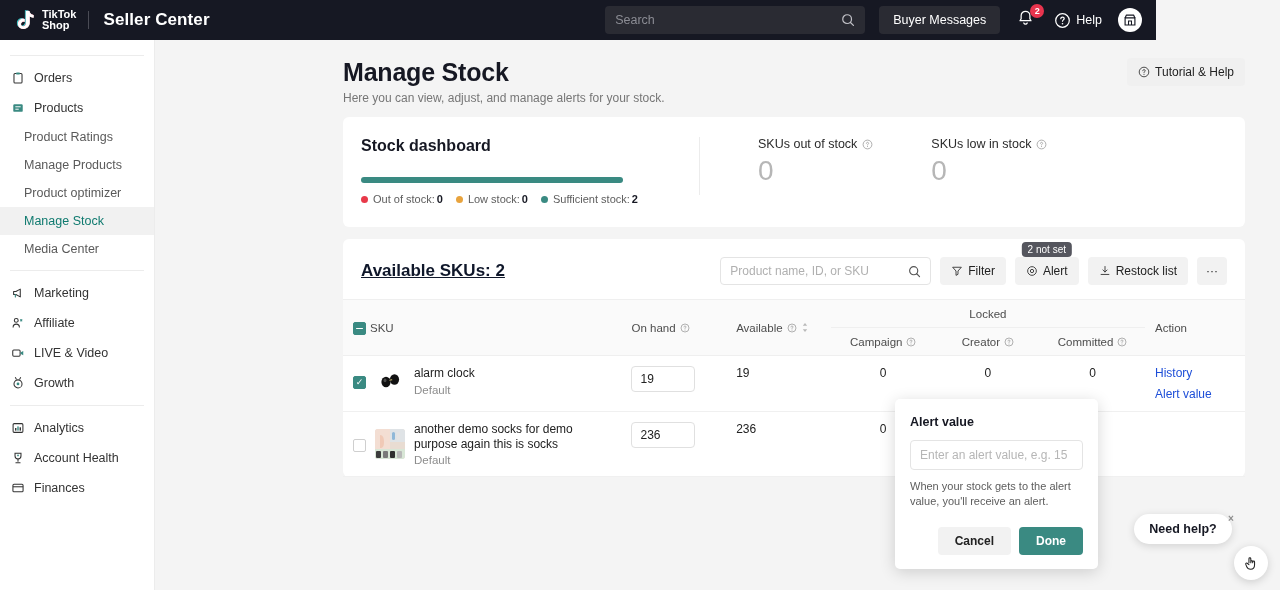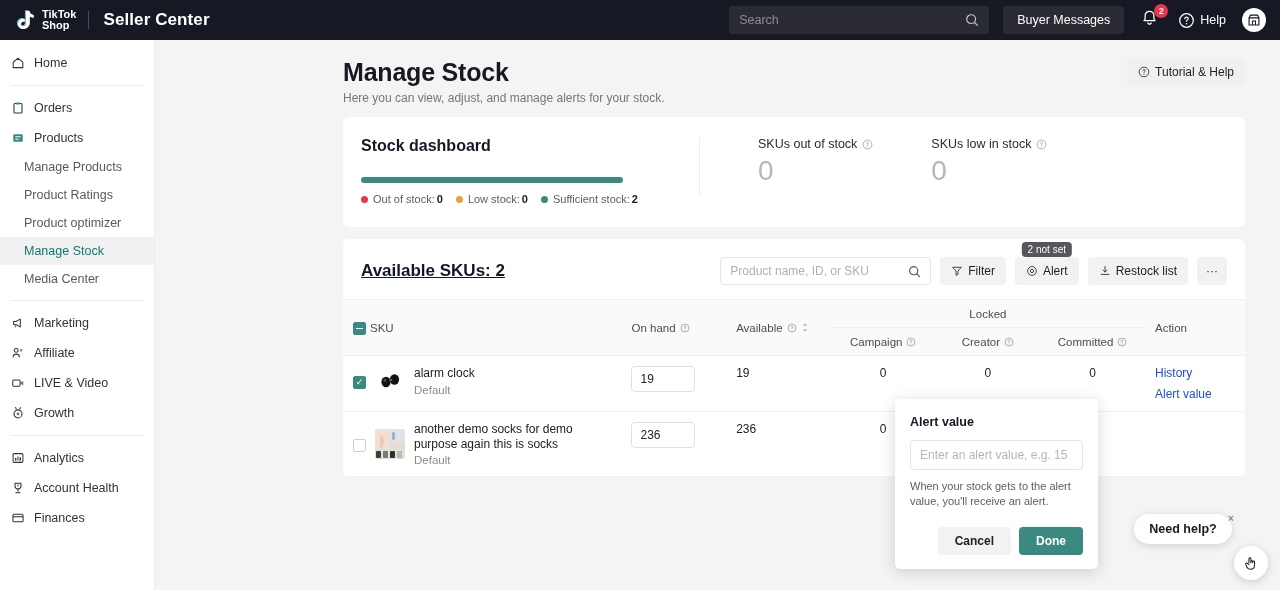--- a/index.html
+++ b/index.html
@@ -4,21 +4,21 @@
 <style>
   * { box-sizing: border-box; margin: 0; padding: 0; }
   html, body {
     width: 1280px; height: 590px;
     font-family: "Liberation Sans", sans-serif;
     background: #f4f4f4; overflow: hidden;
   }
 
   
   .topbar {
-    position: absolute; top: 0; left: 0; width: 1280px; height: 40px;
+    position: absolute; top: 0; left: 0; width: 1156px; height: 40px;
     background: #161823; display: flex; align-items: center;
   }
   .logo-wrap { display: flex; align-items: center; padding-left: 12px; }
   .tt-note { position: relative; width: 26px; height: 26px; }
   .tt-note svg { display: block; }
   .tt-text { margin-left: 4px; color: #fff; font-size: 11px; font-weight: bold; line-height: 11.5px; }
   .divider-v { width: 1px; height: 18px; background: #4a4b55; margin: 0 14px 0 12px; }
   .seller-center { color: #fff; font-size: 17px; font-weight: bold; letter-spacing: .1px; }
 
   .topbar-right { margin-left: auto; display: flex; align-items: center; padding-right: 14px; gap: 0; }
@@ -247,28 +247,20 @@
       <svg width="14" height="14" viewBox="0 0 16 16">
         <path d="M2.4 5.6h11.2v8.1H2.4z" fill="none" stroke="#161823" stroke-width="1.3"></path>
         <path d="M2.4 5.6 3.9 2.4h8.2l1.5 3.2" fill="none" stroke="#161823" stroke-width="1.3" stroke-linejoin="round"></path>
         <path d="M6.3 13.7V9.2h3.4v4.5" fill="none" stroke="#161823" stroke-width="1.2"></path>
       </svg>
     </div>
   </div>
 </div>
 
 <div class="sidebar">
-  <div class="nav-item">
-    <span class="ic">
-      <svg width="14" height="14" viewBox="0 0 16 16">
-          <path d="M2.5 7 8 2.6 13.5 7v6.3h-11z" fill="none" stroke="#333" stroke-width="1.2" stroke-linejoin="round"></path>
-        </svg>
-    </span>
-    <span>Home</span>
-  </div>
   <div class="nav-sep"></div>
 
   <div class="nav-item">
     <span class="ic">
       <svg width="14" height="14" viewBox="0 0 16 16">
           <rect x="3.4" y="2.8" width="9.2" height="11" rx="1.2" fill="none" stroke="#333" stroke-width="1.2"></rect>
           <rect x="5.8" y="1.6" width="4.4" height="2.3" rx=".7" fill="#3a8a82"></rect>
         </svg>
     </span>
     <span>Orders</span>
@@ -277,24 +269,24 @@
   <div class="nav-item">
     <span class="ic">
       <svg width="14" height="14" viewBox="0 0 16 16">
           <rect x="2.6" y="3.6" width="10.8" height="8.8" rx="1.4" fill="#3a8a82"></rect>
           <path d="M5.4 6.6h5.2M5.4 9.4h3" stroke="#fff" stroke-width="1.1" stroke-linecap="round"></path>
         </svg>
     </span>
     <span>Products</span>
   </div>
   <div class="nav-sub">
+    <span>Product Ratings</span>
+  </div>
+  <div class="nav-sub">
     <span>Manage Products</span>
-  </div>
-  <div class="nav-sub">
-    <span>Product Ratings</span>
   </div>
   <div class="nav-sub">
     <span>Product optimizer</span>
   </div>
   <div class="nav-sub active">
     <span>Manage Stock</span>
   </div>
   <div class="nav-sub">
     <span>Media Center</span>
   </div>

